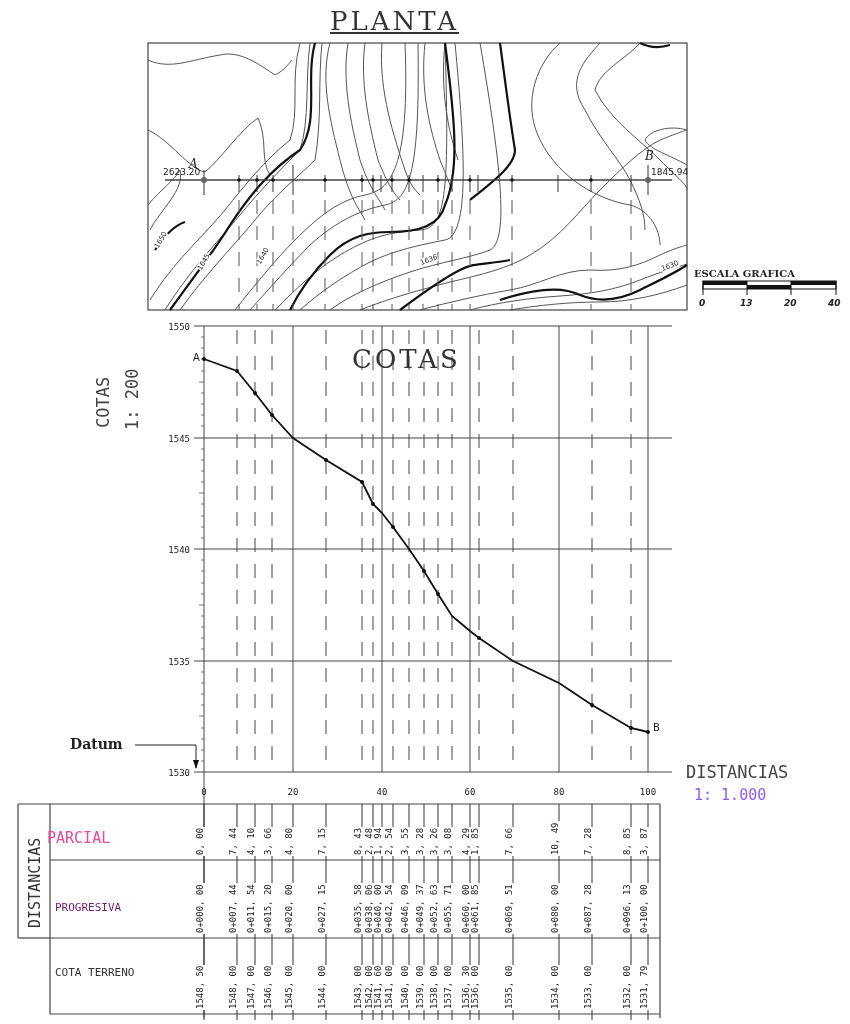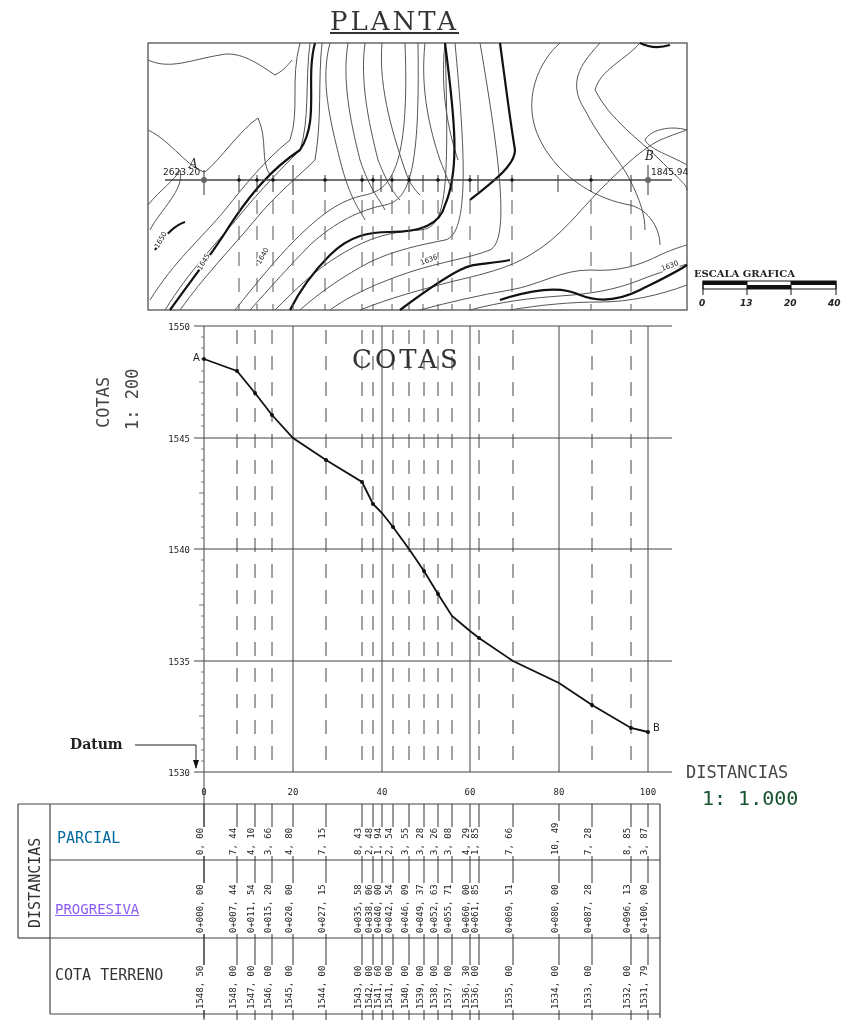--- a/index.html
+++ b/index.html
@@ -254,21 +254,21 @@
     <text x="648" y="795">100</text>
   </g>
 </svg>
 
 <div class="abs title-serif" style="left:352px; top:344px; font-size:26px;">COTAS</div>
 <div class="abs" style="left:193px; top:352px; font-size:10px;">A</div>
 <div class="abs" style="left:653px; top:722px; font-size:10px;">B</div>
 <div class="abs mono" style="left:93px; top:428px; font-size:17px; transform:rotate(-90deg); transform-origin:left top; color:#444;">COTAS</div>
 <div class="abs mono" style="left:122px; top:430px; font-size:17px; transform:rotate(-90deg); transform-origin:left top; color:#444;">1: 200</div>
 <div class="abs mono" style="left:686px; top:762px; font-size:17px; color:#444;">DISTANCIAS</div>
-<div class="abs mono" style="left:694px; top:786px; font-size:20px; color:#14532d;margin-left:8px;">1: 1.000</div>
+<div class="abs mono" style="left:694px; top:786px; font-size:15px; color:#8b5cf6;">1: 1.000</div>
 <div class="abs" style="left:70px; top:736px; font-size:14px; font-weight:bold; font-family:'DejaVu Serif',serif;">Datum</div>
 
 <svg width="850" height="1024">
   <g stroke="#444" stroke-width="1.2" fill="none">
     <line x1="18" y1="804" x2="660" y2="804"></line>
     <line x1="18" y1="804" x2="18" y2="938"></line>
     <line x1="18" y1="938" x2="50" y2="938"></line>
     <line x1="50" y1="804" x2="50" y2="1014"></line>
     <line x1="50" y1="860" x2="660" y2="860"></line>
     <line x1="50" y1="938" x2="660" y2="938"></line>
@@ -293,23 +293,23 @@
       <line x1="470" y1="804" x2="470" y2="1020"></line>
     <line x1="479" y1="804" x2="479" y2="1020"></line>
       <line x1="513" y1="804" x2="513" y2="1020"></line>
       <line x1="559" y1="804" x2="559" y2="1020"></line>
       <line x1="592" y1="804" x2="592" y2="1020"></line>
       <line x1="631" y1="804" x2="631" y2="1020"></line>
       <line x1="648" y1="804" x2="648" y2="1020"></line>
   </g>
 </svg>
 <div class="abs mono" style="left:26px; top:928px; font-size:15px; transform:rotate(-90deg); transform-origin:left top; color:#333;">DISTANCIAS</div>
-<div class="abs mono" style="left:57px; top:829px; font-size:15px; color:#0369a1;">PARCIAL</div>
-<div class="abs mono" style="left:55px; top:901px; font-size:14px; color:#8b5cf6;text-decoration:underline;">PROGRESIVA</div>
-<div class="abs mono" style="left:55px; top:966px; font-size:15px; color:#333;">COTA TERRENO</div>
+<div class="abs mono" style="left:47px; top:829px; font-size:15px; color:#ec4899;">PARCIAL</div>
+<div class="abs mono" style="left:55px; top:901px; font-size:11px; color:#701a75;">PROGRESIVA</div>
+<div class="abs mono" style="left:55px; top:966px; font-size:11px; color:#333;">COTA TERRENO</div>
 
 <div id="cells">
     <div class="abs mono" style="left: 195px; top: 856px; font-size: 9px; background: rgb(255, 255, 255); padding: 0px 1px; transform: rotate(-90deg); transform-origin: left top; white-space: nowrap; color: rgb(34, 34, 34);">0, 00</div>
     <div class="abs mono" style="left: 228px; top: 856px; font-size: 9px; background: rgb(255, 255, 255); padding: 0px 1px; transform: rotate(-90deg); transform-origin: left top; white-space: nowrap; color: rgb(34, 34, 34);">7, 44</div>
     <div class="abs mono" style="left: 246px; top: 856px; font-size: 9px; background: rgb(255, 255, 255); padding: 0px 1px; transform: rotate(-90deg); transform-origin: left top; white-space: nowrap; color: rgb(34, 34, 34);">4, 10</div>
     <div class="abs mono" style="left: 263px; top: 856px; font-size: 9px; background: rgb(255, 255, 255); padding: 0px 1px; transform: rotate(-90deg); transform-origin: left top; white-space: nowrap; color: rgb(34, 34, 34);">3, 66</div>
     <div class="abs mono" style="left: 284px; top: 856px; font-size: 9px; background: rgb(255, 255, 255); padding: 0px 1px; transform: rotate(-90deg); transform-origin: left top; white-space: nowrap; color: rgb(34, 34, 34);">4, 80</div>
     <div class="abs mono" style="left: 317px; top: 856px; font-size: 9px; background: rgb(255, 255, 255); padding: 0px 1px; transform: rotate(-90deg); transform-origin: left top; white-space: nowrap; color: rgb(34, 34, 34);">7, 15</div>
     <div class="abs mono" style="left: 353px; top: 856px; font-size: 9px; background: rgb(255, 255, 255); padding: 0px 1px; transform: rotate(-90deg); transform-origin: left top; white-space: nowrap; color: rgb(34, 34, 34);">8, 43</div>
     <div class="abs mono" style="left: 364px; top: 856px; font-size: 9px; background: rgb(255, 255, 255); padding: 0px 1px; transform: rotate(-90deg); transform-origin: left top; white-space: nowrap; color: rgb(34, 34, 34);">2, 48</div>

